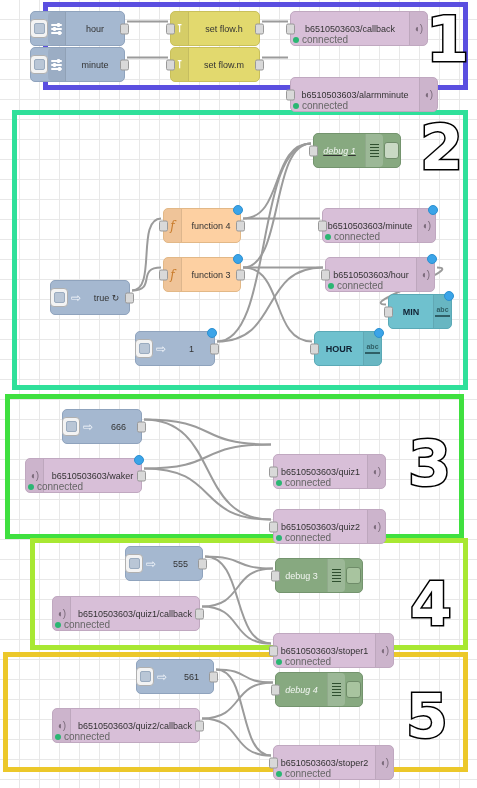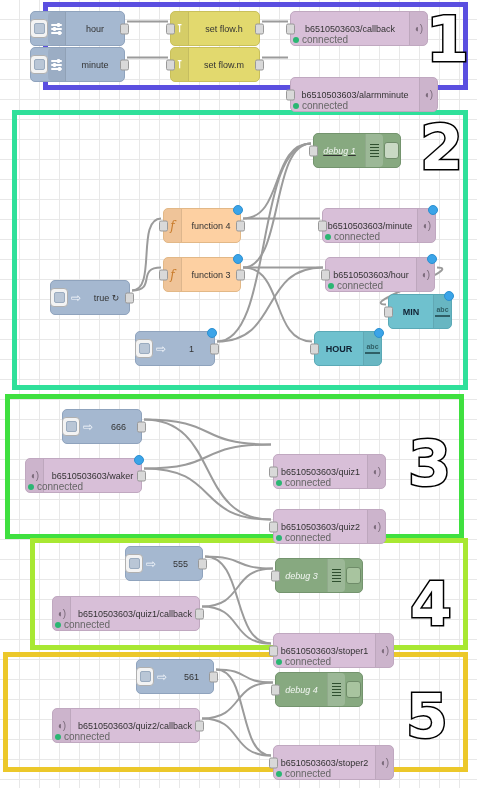--- a/index.html
+++ b/index.html
@@ -404,21 +404,21 @@
       </div>
       <div class="node n-inject" style="left: 125px; top: 546px; width: 78px;">
         <span class="inj-btn">
           <i></i>
         </span>
         <span class="inj-arrow">⇨</span>
         <span class="lbl">555</span>
         <span class="port out"></span>
       </div>
       <div class="node n-debug" style="left: 275px; top: 558px; width: 88px;">
-        <span class="lbl" style="color:#f2f6f1;font-style:italic;">debug 3</span>
+        <span class="lbl" style="color:#f2f6f1;">debug 3</span>
         <span class="icon-box right" style="background:rgba(255,255,255,.18)">
           <span class="bars">
             <span></span>
             <span></span>
             <span></span>
             <span></span>
             <span></span>
           </span>
         </span>
         <span style="flex:0 0 17px;display:flex;align-items:center;justify-content:center;">

